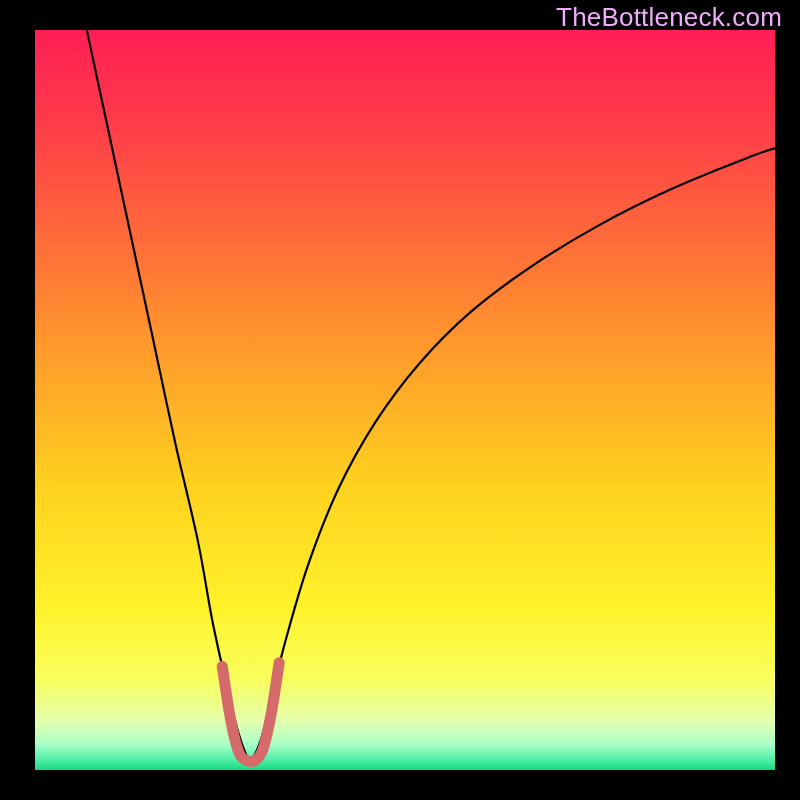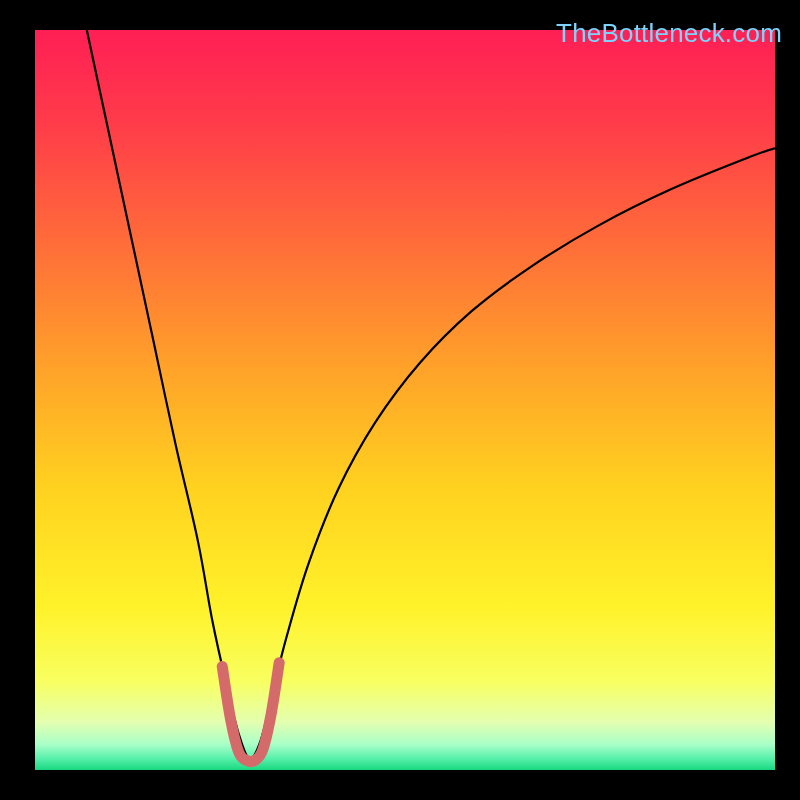--- a/index.html
+++ b/index.html
@@ -13,25 +13,25 @@
   .frame {
     position: absolute;
     left: 0;
     top: 0;
     width: 800px;
     height: 800px;
     background: #000;
   }
   .watermark {
     position: absolute;
-    top: 18px;
+    top: 2px;
     right: 18px;
     font-family: Arial, Helvetica, sans-serif;
     font-size: 26px;
-    color: #7dd3fc;
+    color: #f0abfc;
     font-weight: 400;
     letter-spacing: 0.2px;
   }
   svg {
     position: absolute;
     left: 0;
     top: 0;
   }
 </style>
 </head>

